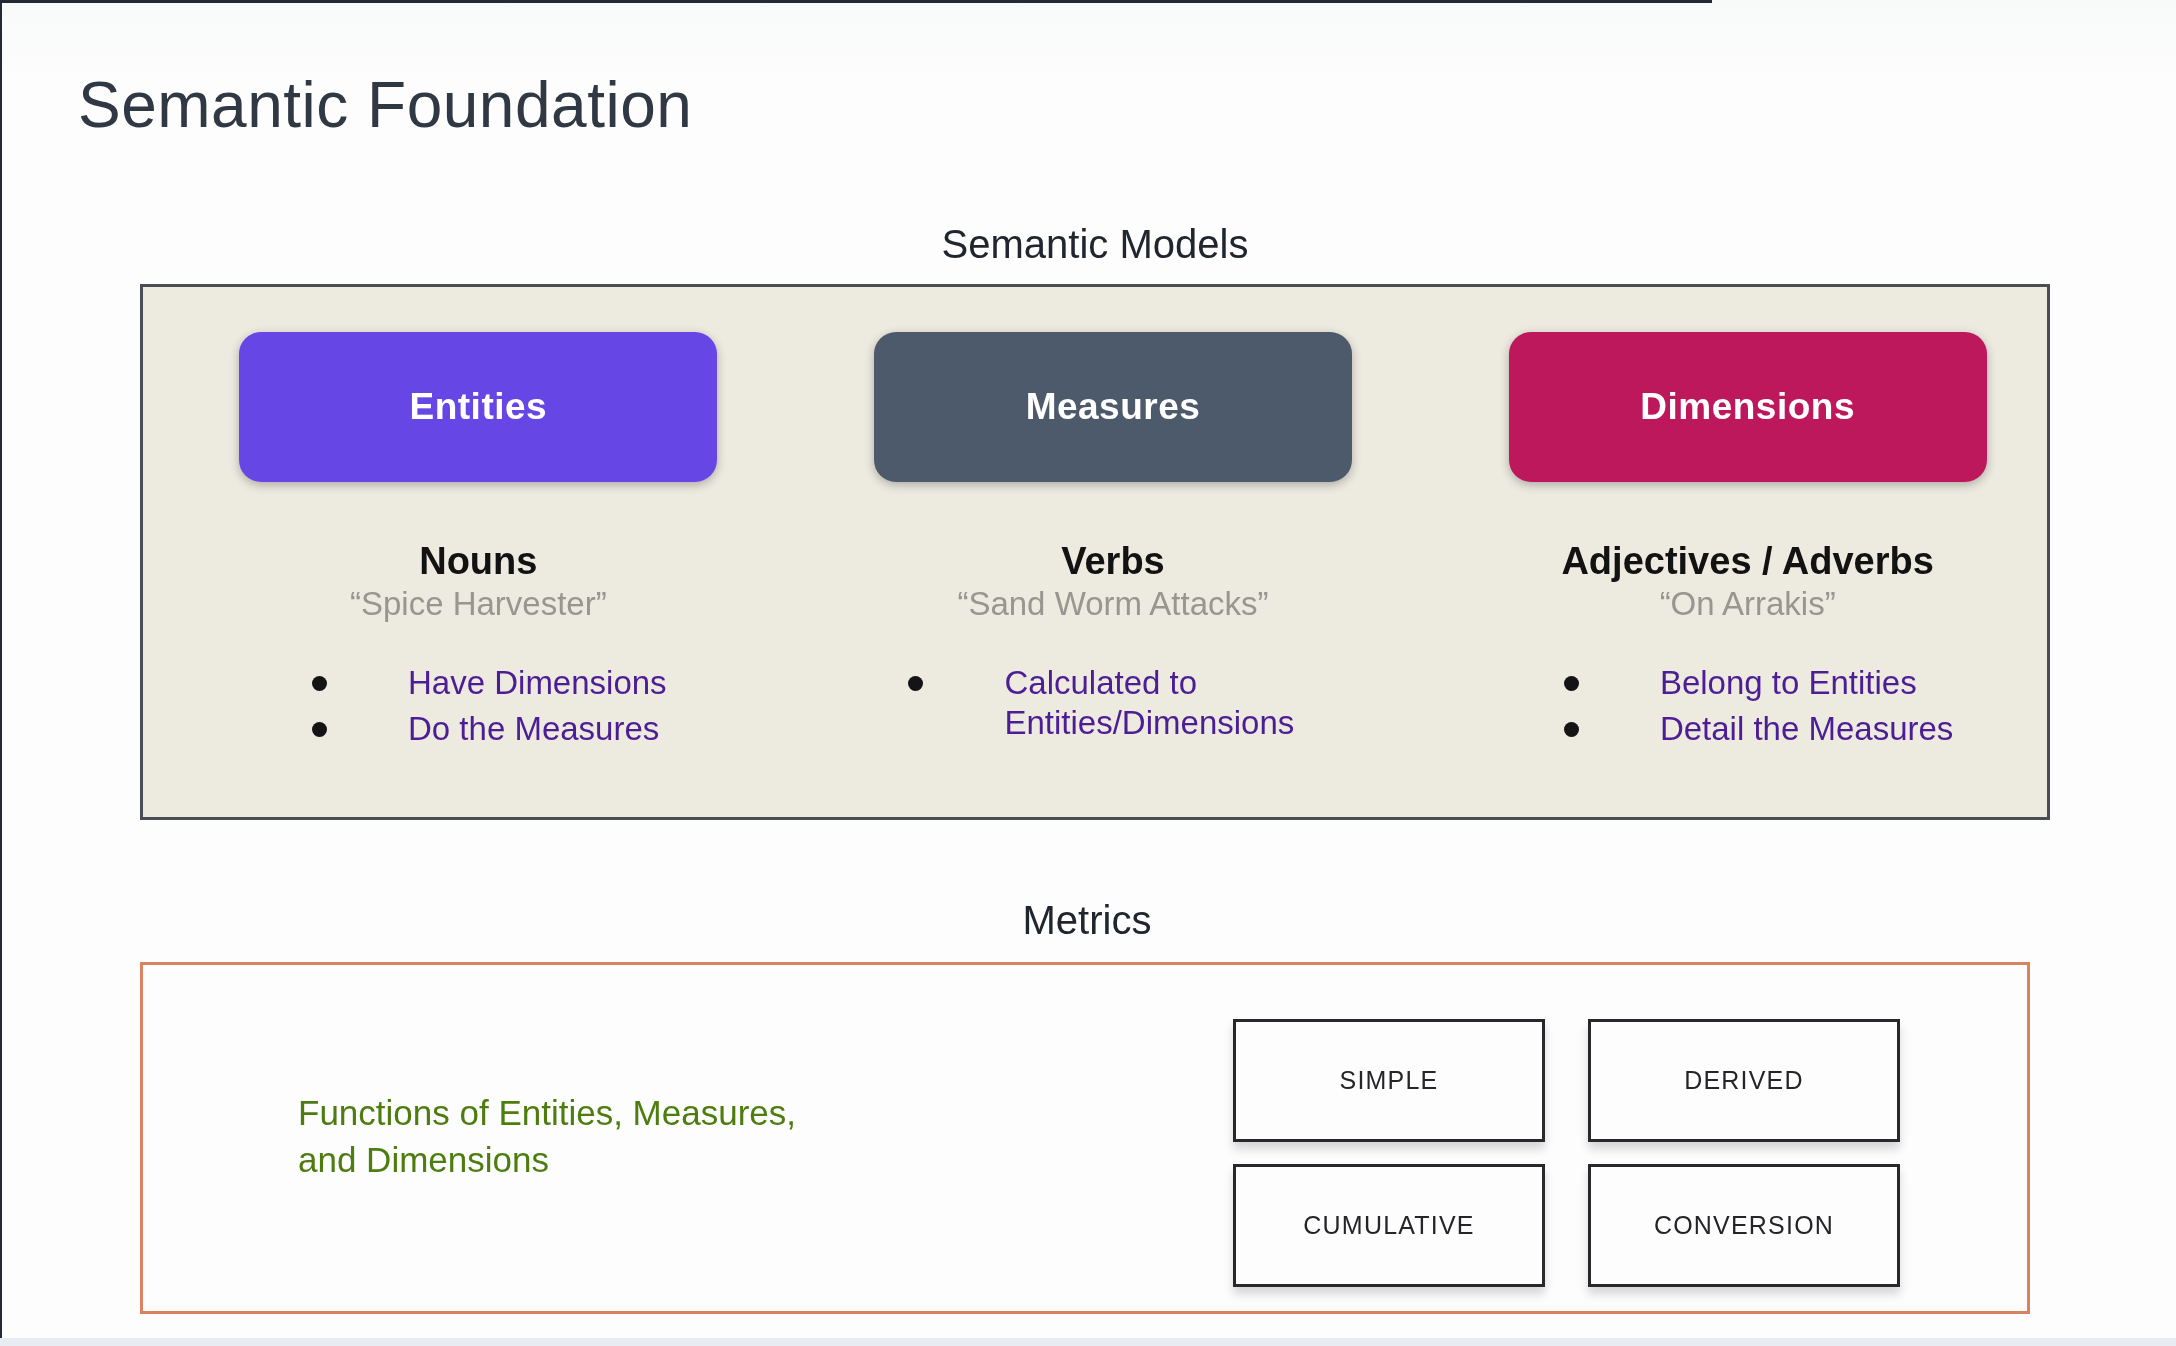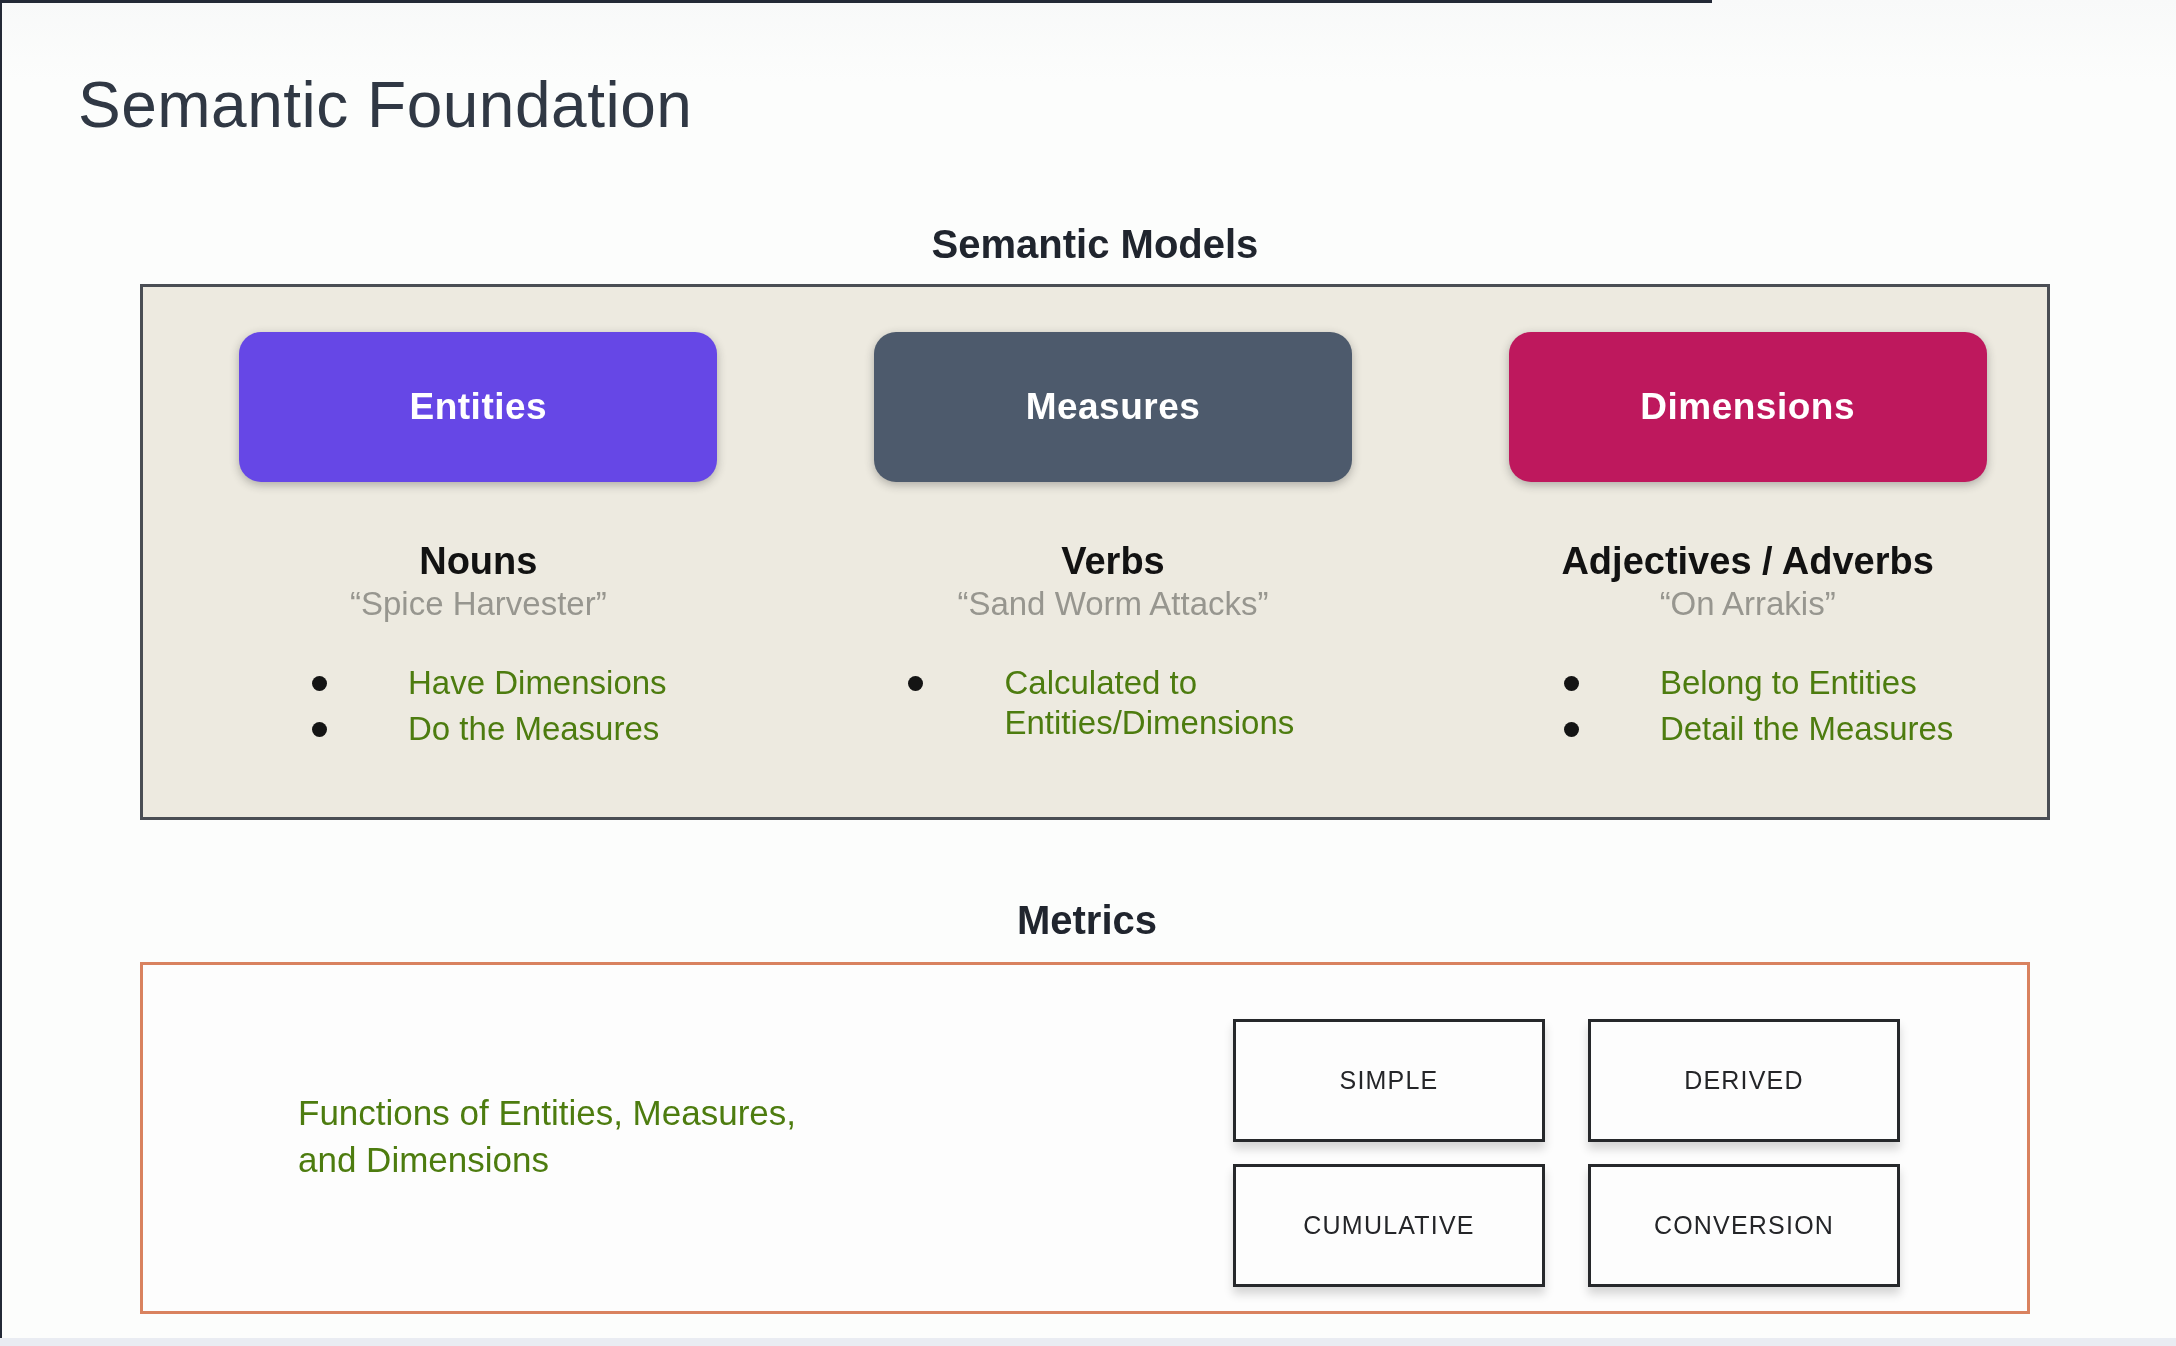--- a/index.html
+++ b/index.html
@@ -25,21 +25,21 @@
     font-size: 64px;
     font-weight: 400;
     color: #303844;
     letter-spacing: 0.5px;
   }
 
   .section-heading {
     position: absolute;
     text-align: center;
     font-size: 40px;
-    font-weight: 700;
+    font-weight: 400;
     color: #20252e;
   }
   .heading-models { left: 140px; width: 1910px; top: 222px; }
   .heading-metrics { left: 142px; width: 1890px; top: 898px; }
 
   .models-panel {
     position: absolute;
     left: 140px;
     top: 284px;
     width: 1910px;
@@ -89,21 +89,21 @@
     list-style: none;
     margin: 40px auto 0;
     padding: 0;
   }
   .bullets li {
     position: relative;
     padding-left: 118px;
     font-size: 33px;
     line-height: 40px;
     margin-bottom: 6px;
-    color: #4d7c0f;
+    color: #4c1d95;
   }
   .dot {
     position: absolute;
     left: 22px;
     top: 13px;
     width: 15px;
     height: 15px;
     border-radius: 50%;
     background: #141414;
   }

